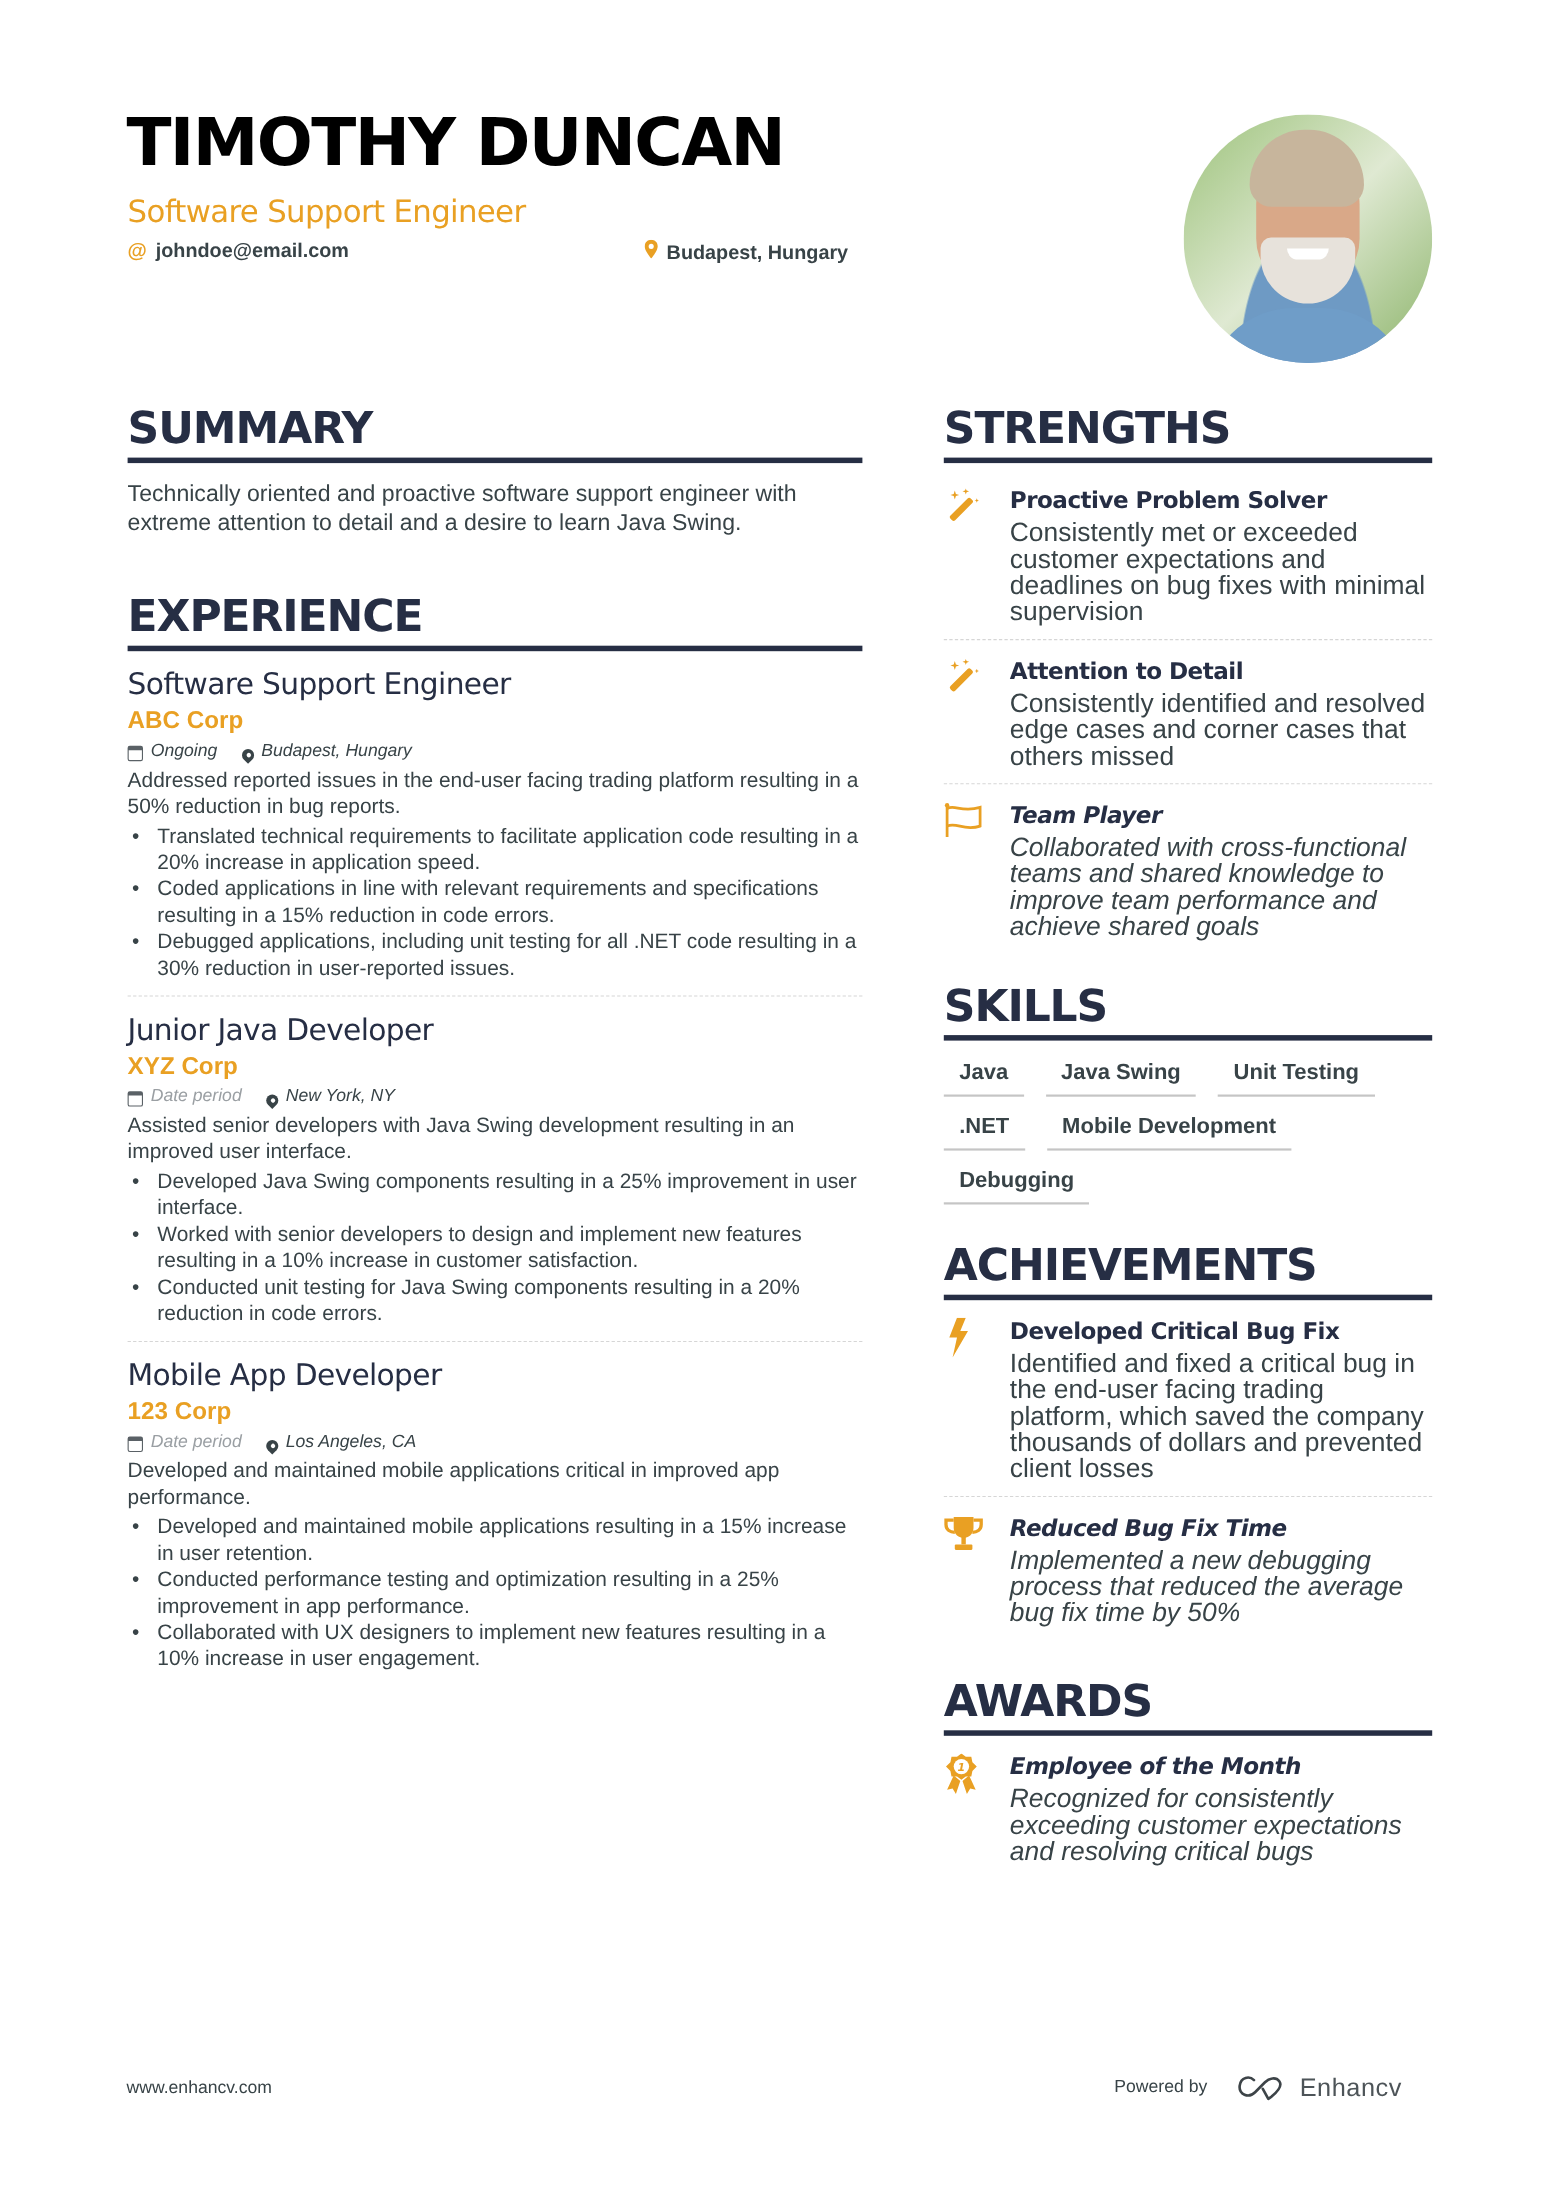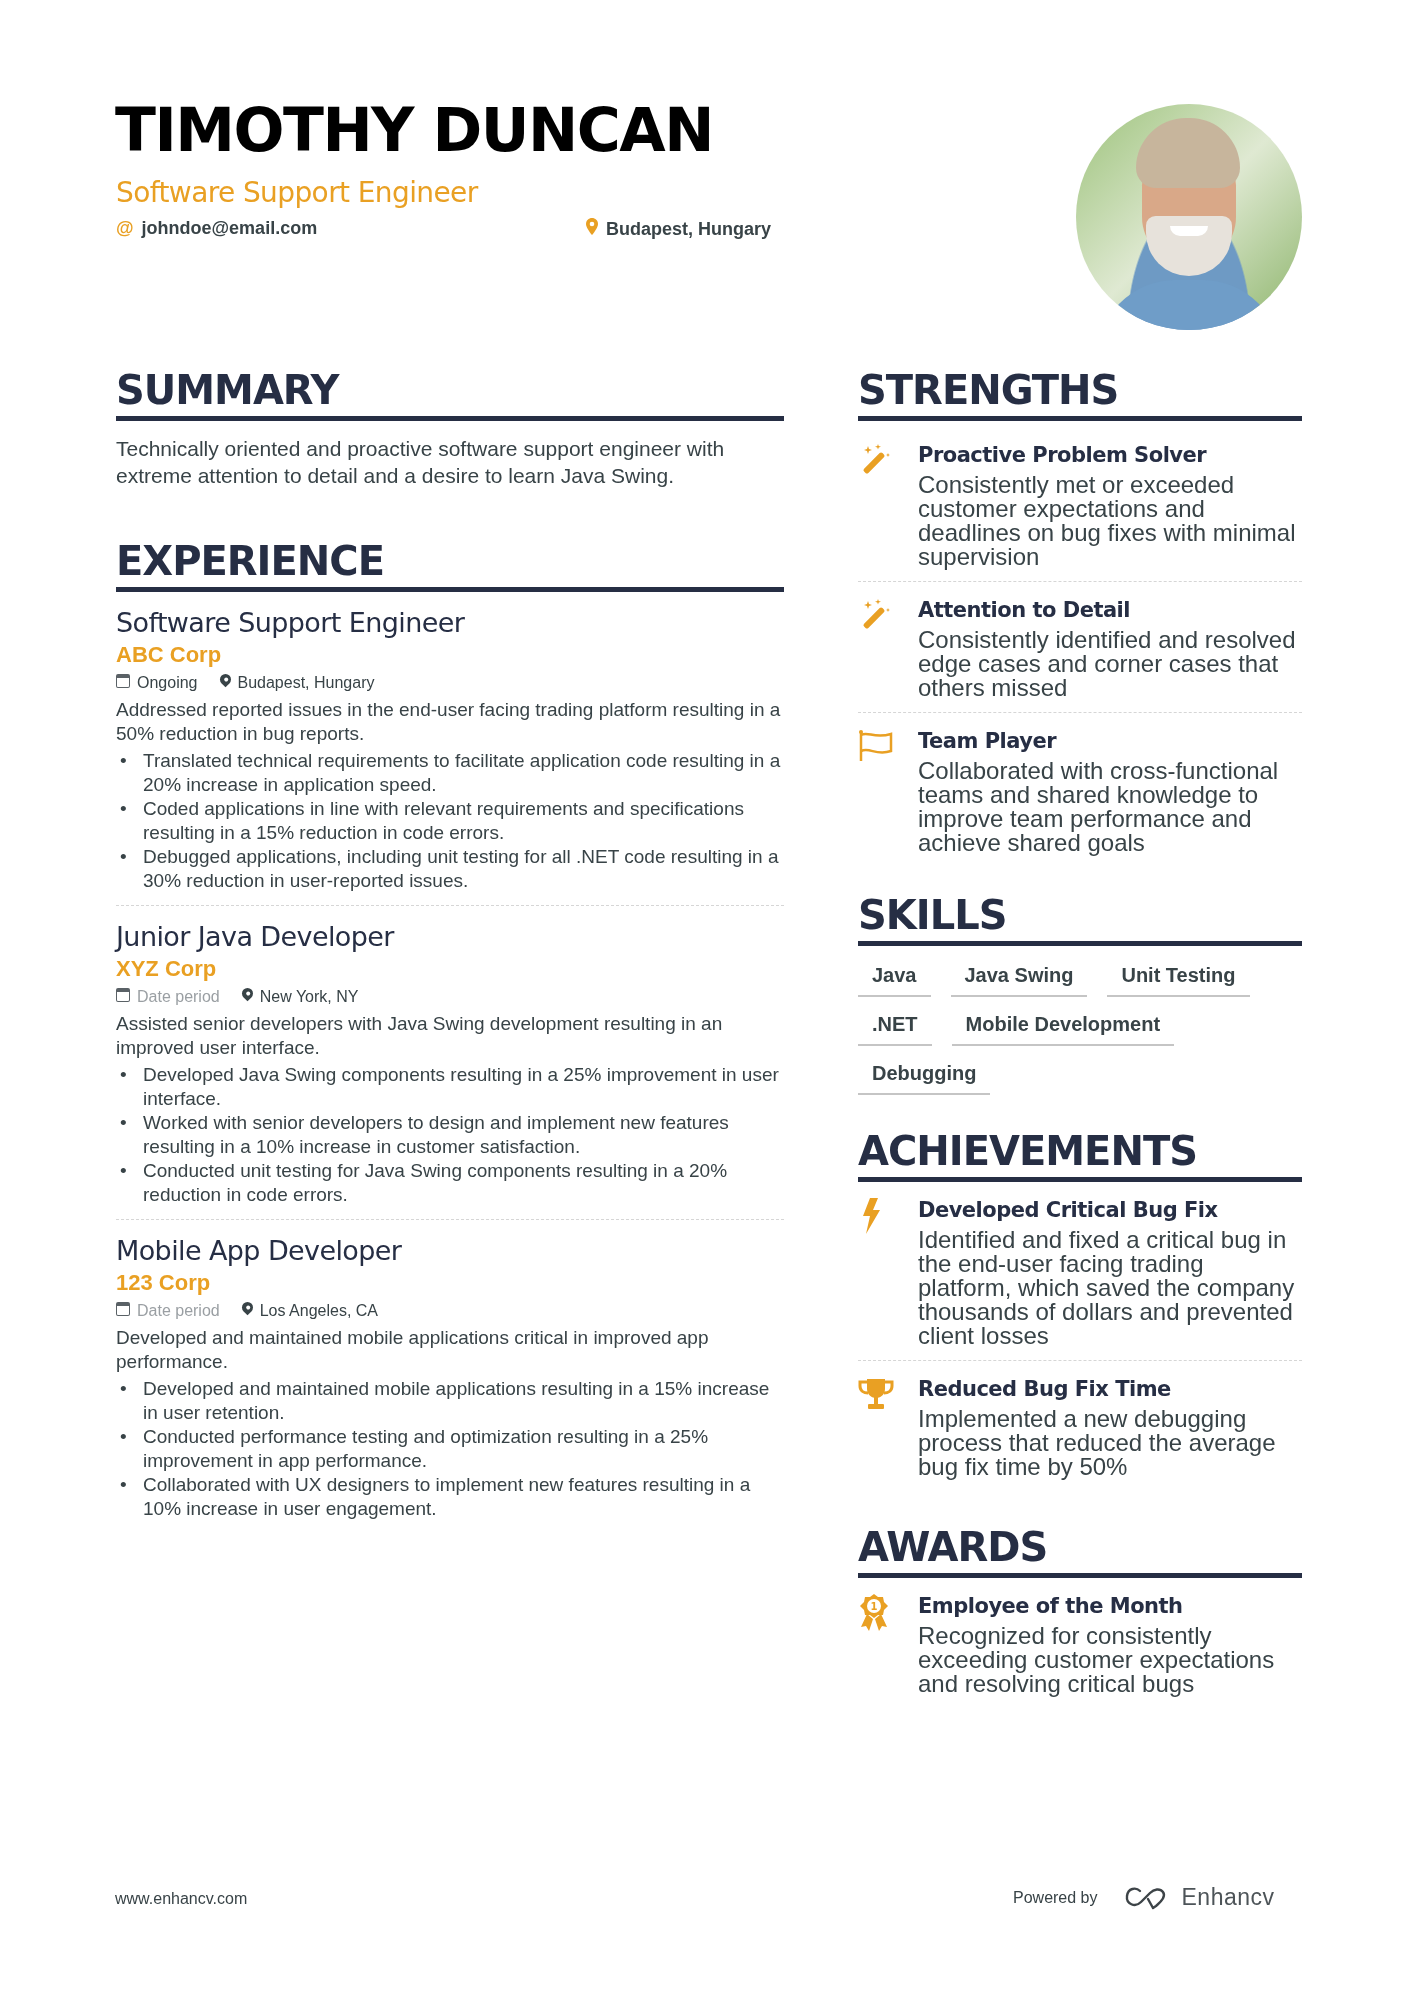--- a/index.html
+++ b/index.html
@@ -30,32 +30,32 @@
   .sec-title { font-family: "DejaVu Sans", sans-serif; font-weight: bold; font-size: 40px; color: #262e44; letter-spacing: -1px; line-height: 1; padding-bottom: 6px; border-bottom: 5px solid #262e44; }
 
   .summary-text { font-size: 21px; line-height: 27px; color: #384347; margin-top: 14px; }
 
   .exp-section { margin-top: 52px; }
   .job { padding: 14px 0 12px 0; border-bottom: 1.5px dashed #d6d6d6; }
   .job:last-child { border-bottom: none; }
   .job-title { font-family: "DejaVu Sans", sans-serif; font-size: 27px; color: #262e44; letter-spacing: -0.6px; line-height: 34px; }
   .job-company { font-size: 22px; font-weight: bold; color: #e9a023; line-height: 30px; }
   .job-meta { display: flex; gap: 22px; font-size: 16px; color: #384347; margin: 4px 0 6px 0; align-items: center; }
-  .job-meta span { display: flex; align-items: flex-start; gap: 7px; }
+  .job-meta span { display: flex; align-items: flex-end; gap: 7px; font-style: italic; }
   .meta-muted { color: #9a9fa3; }
   .ic-cal { display: inline-block; width: 14px; height: 14px; border: 1.5px solid #5a6166; border-top-width: 4px; border-radius: 2px; }
   .ic-pin { display: inline-block; width: 11px; height: 11px; border-radius: 50% 50% 50% 0; transform: rotate(-45deg); background: #384347; position: relative; }
   .ic-pin::after { content: ""; position: absolute; left: 3.5px; top: 3.5px; width: 4px; height: 4px; border-radius: 50%; background: #fff; }
   .job-desc { font-size: 19px; line-height: 24px; color: #384347; }
   .job-bullets { list-style: none; margin-top: 3px; }
   .job-bullets li { position: relative; padding-left: 27px; font-size: 19px; line-height: 24px; color: #384347; }
   .job-bullets li::before { content: "•"; position: absolute; left: 4px; top: 0; }
 
   .item { display: flex; gap: 18px; padding: 14px 0 12px 0; border-bottom: 1.5px dashed #d6d6d6; }
-  .item:last-child { border-bottom: none; }
+  .item:last-child { border-bottom: none; font-style: italic; }
   .item-icon { width: 42px; flex-shrink: 0; display: flex; justify-content: flex-start; padding-top: 2px; }
   .item-title { font-family: "DejaVu Sans", sans-serif; font-weight: bold; font-size: 21px; color: #262e44; letter-spacing: -0.5px; line-height: 28px; }
   .item-desc { font-size: 24px; line-height: 24px; color: #384347; margin-top: 4px; }
 
   .strengths .list { margin-top: 6px; }
   .skills { margin-top: 28px; }
   .skills-wrap { display: flex; flex-wrap: wrap; gap: 16px 20px; margin-top: 18px; }
   .skill { font-size: 20px; font-weight: bold; color: #384347; padding: 0 14px 8px 14px; border-bottom: 2px solid #c5c5c5; }
   .achievements { margin-top: 36px; }
   .awards { margin-top: 36px; }

